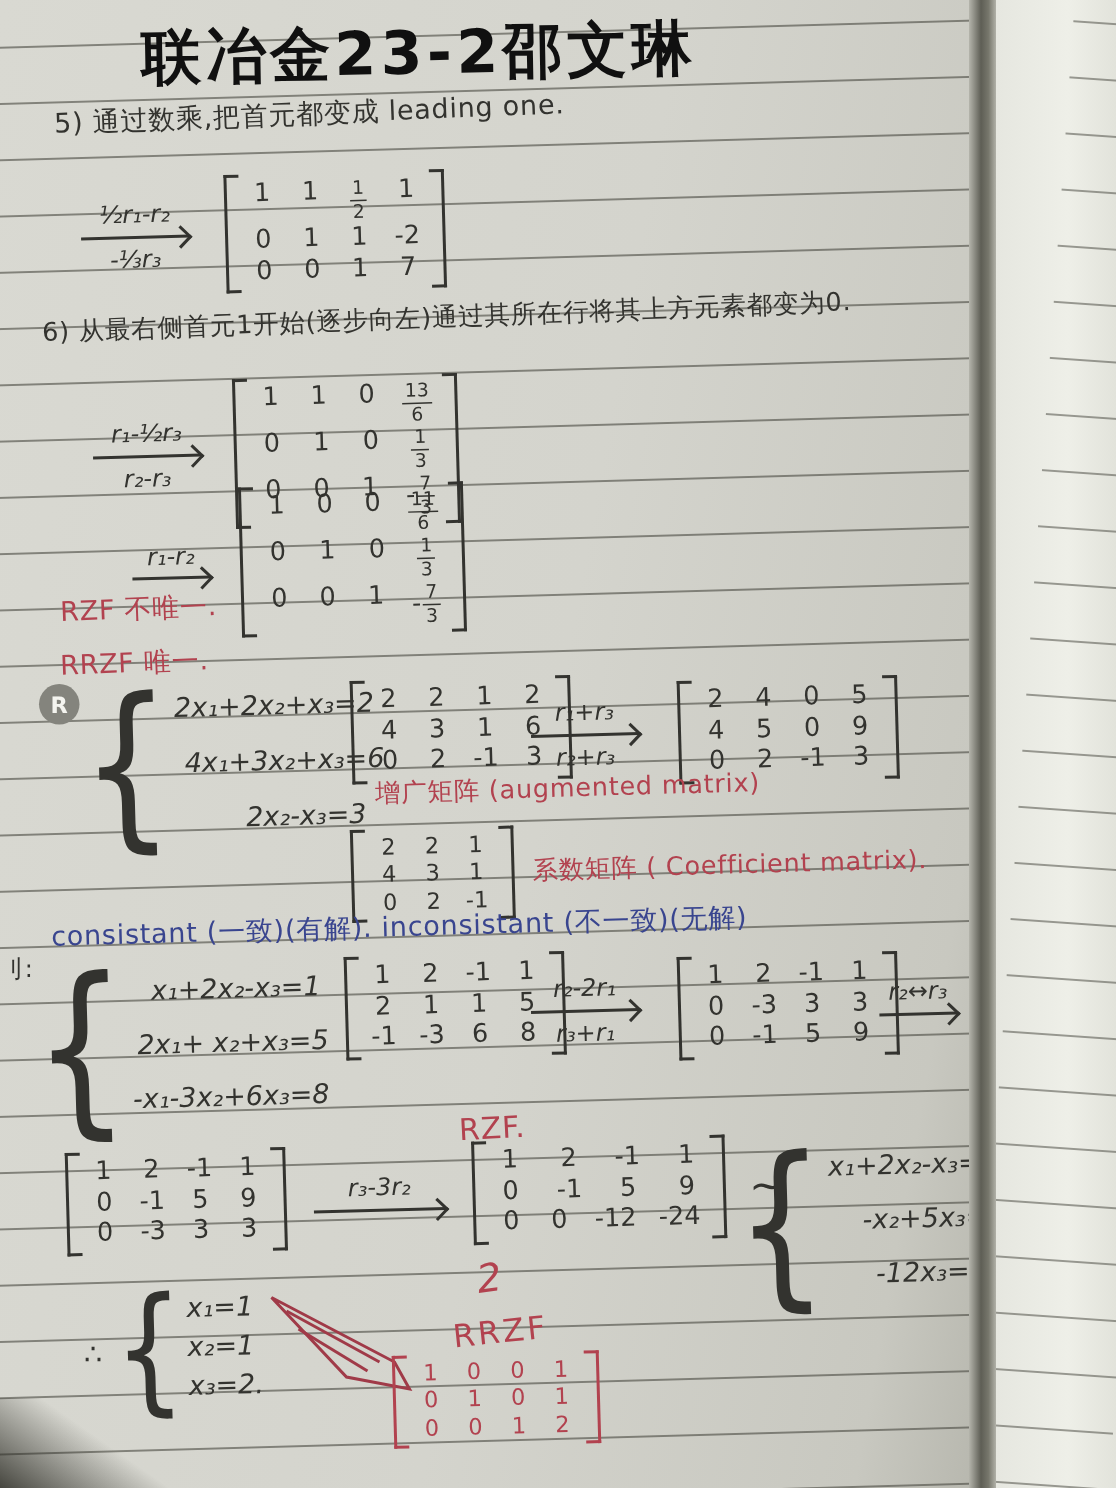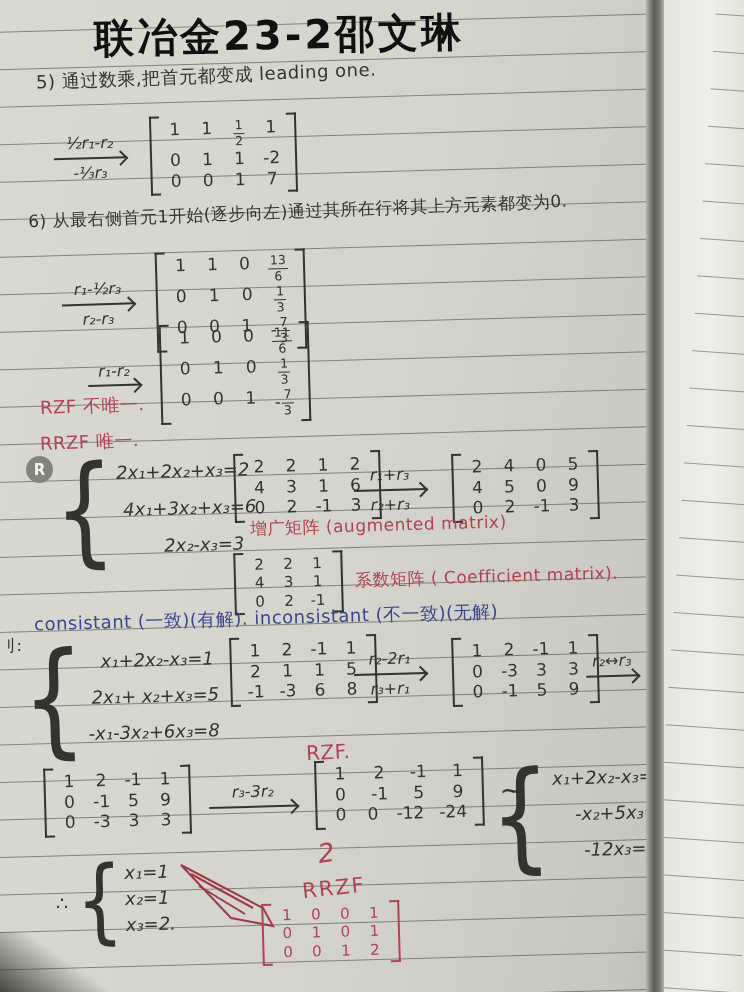--- a/index.html
+++ b/index.html
@@ -6,21 +6,20 @@
   .photo{
     position:relative; width:744px; height:992px; overflow:hidden;
     background:#56564e;
     font-family:"DejaVu Sans", sans-serif;
     color:#33332f;
   }
   .page-main{
     position:absolute; left:0; top:0; width:652px; height:992px;
     background:linear-gradient(100deg,#d9d9d2 0%,#d4d4cd 55%,#c8c8c0 90%,#b7b7ae 100%);
     overflow:hidden;
-    padding-left:40px;
   }
   .rules{
     position:absolute; left:-30px; top:-10px; right:-10px; bottom:-20px;
     background-image:linear-gradient(to bottom, transparent 0px, transparent 35.6px, rgba(72,72,64,.6) 35.6px, rgba(72,72,64,.6) 37px, transparent 37px);
     background-size:100% 37.5px;
     background-position:0 -3px;
     transform:rotate(-1.6deg);
   }
   .corner-shadow{
     position:absolute; left:0; bottom:0; width:120px; height:60px;

